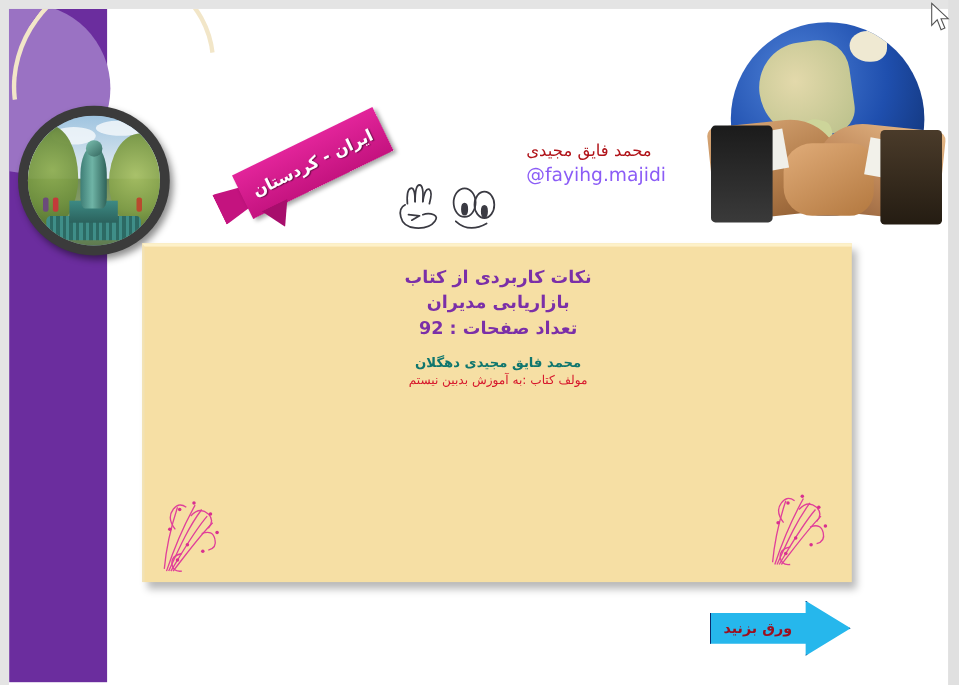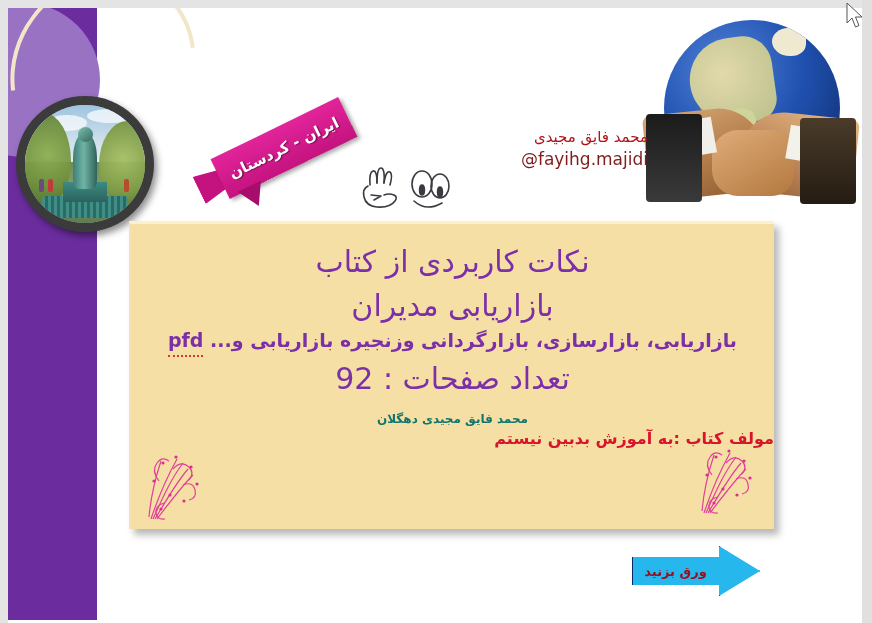--- a/index.html
+++ b/index.html
@@ -94,47 +94,47 @@
   .ribbon .tail{position:absolute;left:-24px;top:8px;width:32px;height:30px;
           background:#c4137f;
           clip-path:polygon(0 0,100% 20%,100% 80%,0 100%);}
   .ribbon .notch{position:absolute;left:10px;top:41px;width:26px;height:22px;
           background:#a70e6c;clip-path:polygon(0 0,100% 0,50% 100%);}
   .ribbon .txt{position:absolute;inset:0;display:flex;align-items:center;
           justify-content:center;color:#fff;font-weight:bold;font-size:15px;
           text-shadow:1px 1px 1px rgba(0,0,0,.45);white-space:nowrap;}
 
   
-  .byline{position:absolute;left:470px;top:120px;width:170px;text-align:right;
+  .byline{position:absolute;left:470px;top:120px;width:170px;text-align:left;
           line-height:1.3;}
   .byline .name{color:#b01218;font-size:15px;}
-  .byline .handle{color:#7f1d1d;font-size:17px;direction:ltr;}
+  .byline .handle{color:#8b5cf6;font-size:17px;direction:ltr;}
 
   
   .doodle{position:absolute;left:352px;top:157px;width:100px;height:52px;}
 
   
   .card{position:absolute;left:121px;top:213px;width:643px;height:305px;
         background:#f6dfa4;
         border-top:3px solid #fdf1c9;border-left:2px solid #f2e2b4;
         box-shadow:5px 6px 7px rgba(0,0,0,.28);}
   .card .lines{position:absolute;left:0;right:0;top:16px;text-align:center;}
-  .t-main{color:#7b2fa8;font-weight:normal;font-size:30px;line-height:1.45;
+  .t-main{color:#7b2fa8;font-weight:bold;font-size:16px;line-height:1.45;
           letter-spacing:.5px;}
   .t-wide{color:#7b2fa8;font-weight:bold;font-size:19px;line-height:1.45;}
   .spell{border-bottom:2px dotted #d43a2a;direction:ltr;display:inline-block;}
   .t-black{color:#0f766e;font-weight:bold;font-size:12px;margin-top:12px;}
-  .t-red{color:#d6152b;font-weight:bold;font-size:16px;margin-top:3px;text-align:right;}
+  .t-red{color:#d6152b;font-weight:normal;font-size:11px;margin-top:3px;}
 
   .fw{position:absolute;width:62px;height:72px;}
   .fw.left{left:12px;bottom:6px;}
   .fw.right{right:16px;bottom:12px;}
 
   
-  .arrow{position:absolute;left:624px;top:538px;width:128px;height:50px;}
+  .arrow{position:absolute;left:637px;top:538px;width:128px;height:50px;}
   .arrow .shape{position:absolute;inset:0;background:#26b7ec;
         border:1px solid #0b2a6b;
         clip-path:polygon(0 22%,68% 22%,68% 0,100% 50%,68% 100%,68% 78%,0 78%);
         box-shadow:3px 3px 4px rgba(0,0,0,.3);}
   .arrow .txt{position:absolute;left:0;top:0;width:68%;height:100%;
         display:flex;align-items:center;justify-content:center;
         color:#9b1020;font-weight:bold;font-size:13px;}
 
   
   .cursor{position:absolute;left:845px;top:2px;width:20px;height:28px;}
@@ -213,24 +213,20 @@
         <ellipse cx="62" cy="25" rx="2.4" ry="5" fill="#3a3a42"></ellipse>
         <ellipse cx="80" cy="27" rx="2.4" ry="5" fill="#3a3a42"></ellipse>
         <path d="M54 36 q12 11 28 2"></path>
       </svg>
     </div>
 
     <div class="card">
       <div class="lines">
         <div class="t-main">نکات کاربردی از کتاب</div>
         <div class="t-main">بازاریابی مدیران</div>
-        <div class="t-wide">
-          <span>بازاریابی، بازارسازی، بازارگردانی وزنجیره بازاریابی و...</span>
-          <span class="spell">pfd</span>
-        </div>
         <div class="t-main">تعداد صفحات : 92</div>
         <div class="t-black">محمد فایق مجیدی دهگلان</div>
         <div class="t-red">مولف کتاب :به آموزش بدبین نیستم</div>
       </div>
 
       <div class="fw left">
         <svg width="62" height="72" viewBox="0 0 62 72">
           <g stroke="#e0409a" fill="none" stroke-width="1.2">
             <path d="M8 68 C16 44 24 26 34 8"></path>
               <path d="M10 68 C20 46 28 28 40 12"></path>

